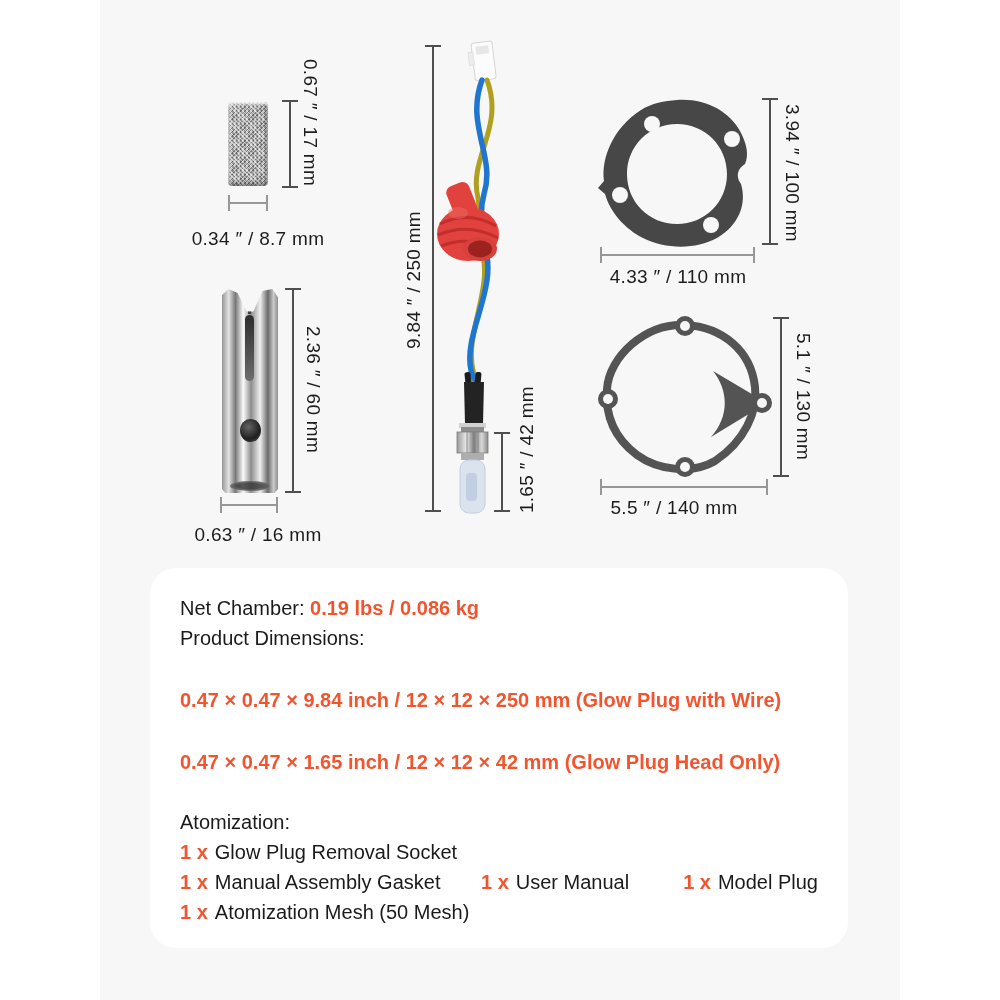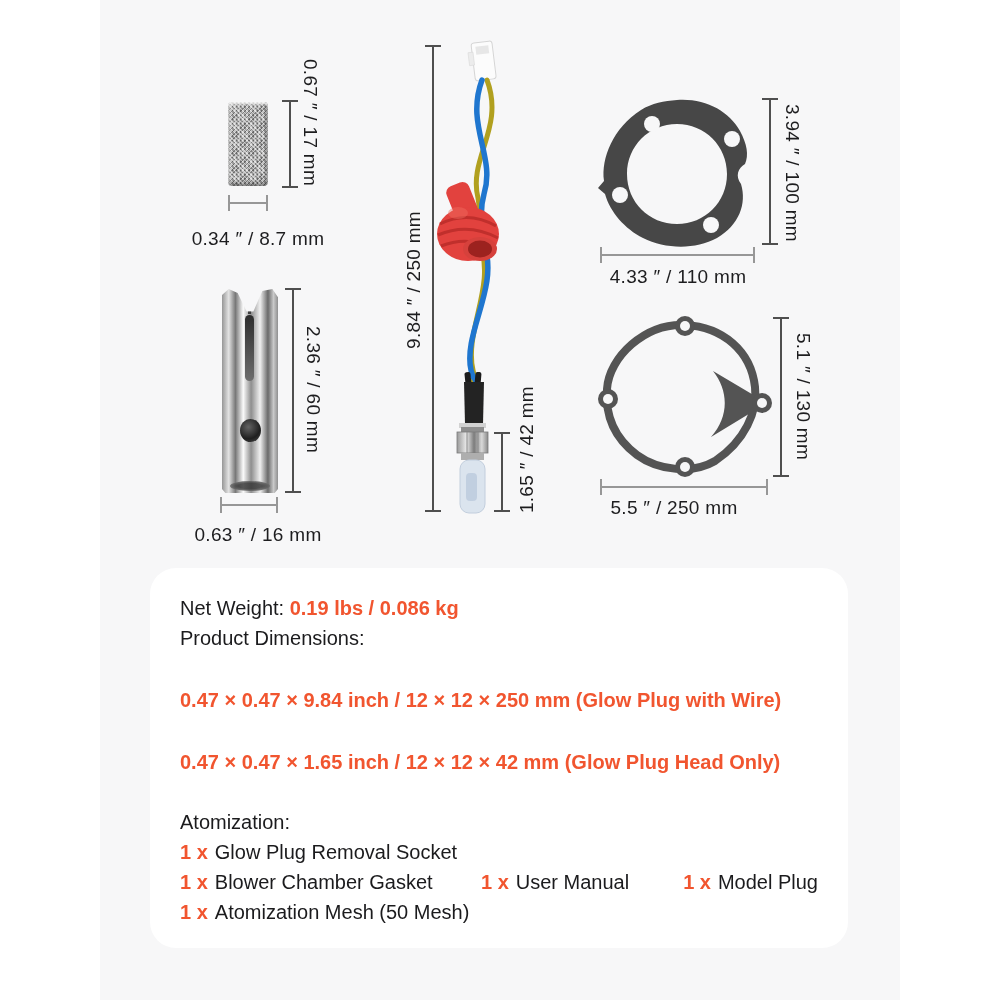--- a/index.html
+++ b/index.html
@@ -188,34 +188,34 @@
   </svg>
   <div class="dv dark" style="left:773px;top:317px;height:160px;">
       <span class="l"></span>
     </div>
   <div class="vlab cw" style="left:789px;top:330px;width:28px;height:134px;">
       <span>5.1 ″ / 130 mm</span>
     </div>
   <div class="dh" style="left:600px;top:479px;width:168px;">
       <span class="l"></span>
     </div>
-  <div class="hlab" style="left:594px;top:497px;width:160px;"><span>5.5 ″ / 250 mm</span></div>
+  <div class="hlab" style="left:594px;top:497px;width:160px;"><span>5.5 ″ / 140 mm</span></div>
 
   <div class="card">
-    <div><span>Net Weight: </span><span class="accent">0.19 lbs / 0.086 kg</span></div>
+    <div><span>Net Chamber: </span><span class="accent">0.19 lbs / 0.086 kg</span></div>
     <div>Product Dimensions:</div>
     <div class="dimline">0.47 × 0.47 × 9.84 inch / 12 × 12 × 250 mm (Glow Plug with Wire)</div>
     <div class="dimline">0.47 × 0.47 × 1.65 inch / 12 × 12 × 42 mm (Glow Plug Head Only)</div>
     <div class="gap"></div>
     <div>Atomization:</div>
     <div class="accrow">
       <span class="acc c1"><span class="qty">1 x</span><span>Glow Plug Removal Socket</span></span>
     </div>
     <div class="accrow">
-      <span class="acc c1"><span class="qty">1 x</span><span>Blower Chamber Gasket</span></span>
+      <span class="acc c1"><span class="qty">1 x</span><span>Manual Assembly Gasket</span></span>
       <span class="acc c2"><span class="qty">1 x</span><span>User Manual</span></span>
       <span class="acc"><span class="qty">1 x</span><span>Model Plug</span></span>
     </div>
     <div class="accrow">
       <span class="acc"><span class="qty">1 x</span><span>Atomization Mesh (50 Mesh)</span></span>
     </div>
   </div>
 </div>
 
 </body></html>

